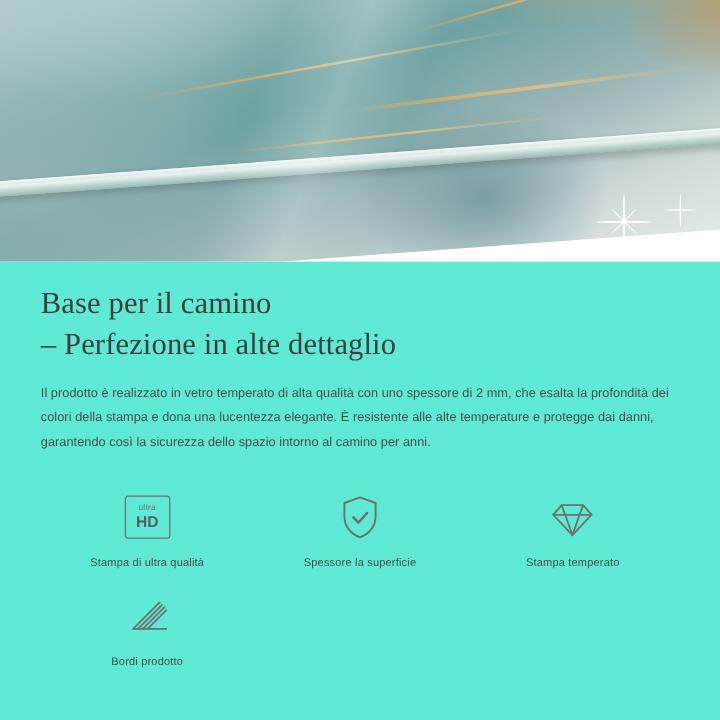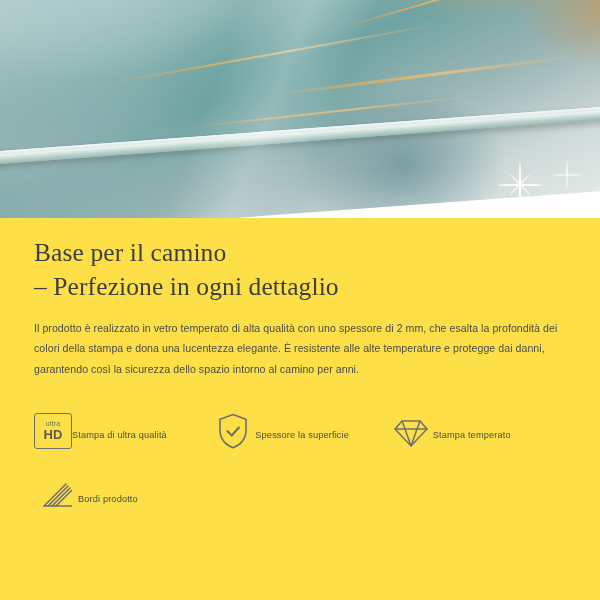--- a/index.html
+++ b/index.html
@@ -10,21 +10,21 @@
     width: 600px;
     height: 600px;
     background: #ffffff;
     font-family: "Liberation Sans", sans-serif;
     overflow: hidden;
   }
   .page {
     position: relative;
     width: 600px;
     height: 600px;
-    background: #fde047;
+    background: #5eead4;
   }
 
   
   .hero {
     position: relative;
     width: 600px;
     height: 218px;
     overflow: hidden;
     background: #ffffff;
   }
@@ -148,21 +148,21 @@
 
   
   .features {
     margin-top: 26px;
     display: grid;
     grid-template-columns: repeat(3, 1fr);
     row-gap: 14px;
   }
   .feature {
     display: flex;
-    flex-direction: row;
+    flex-direction: column;
     align-items: center;
     justify-content: flex-start;
   }
   .feature-icon {
     height: 50px;
     display: flex;
     align-items: center;
     justify-content: center;
   }
   .feature-label {
@@ -226,21 +226,21 @@
         <span class="sp-h"></span>
           <span class="sp-v"></span>
       </div>
     </div>
   </div>
 
   <div class="content">
 
     <h1 class="headline">
       <span>Base per il camino</span>
-      <span class="l2">– Perfezione in ogni dettaglio</span>
+      <span class="l2">– Perfezione in alte dettaglio</span>
     </h1>
 
     <p class="body">Il prodotto è realizzato in vetro temperato di alta qualità con uno spessore di 2 mm, che esalta la profondità dei colori della stampa e dona una lucentezza elegante. È resistente alle alte temperature e protegge dai danni, garantendo così la sicurezza dello spazio intorno al camino per anni.</p>
 
     <div class="features">
 
 
       <div class="feature">
         <div class="feature-icon">
           <div class="ultrahd">

